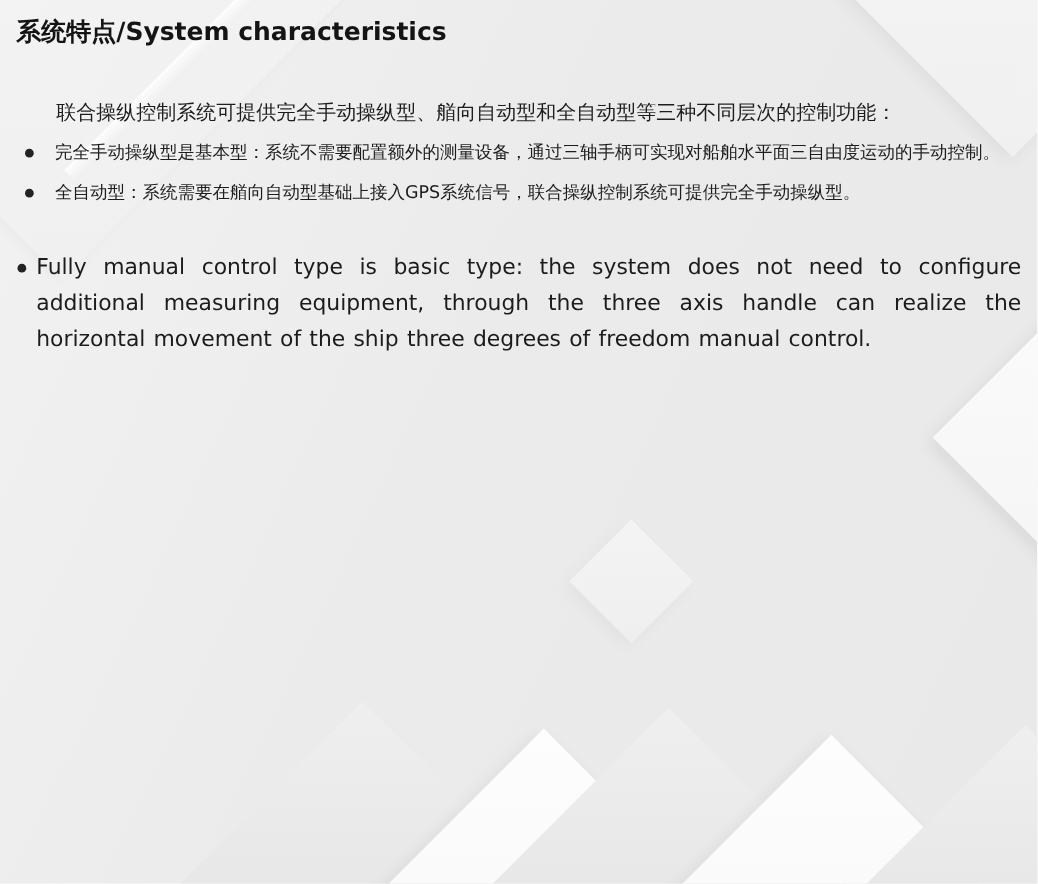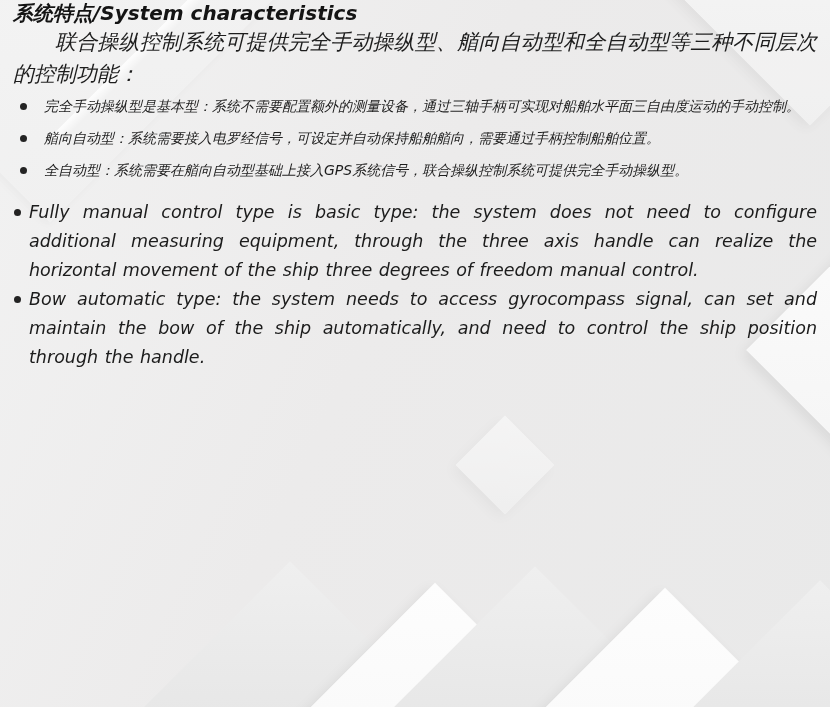--- a/index.html
+++ b/index.html
@@ -22,41 +22,41 @@
   .mid-right { left:800px; top:220px; width:260px; height:260px; }
   .small-faint { left:470px; top:430px; width:70px; height:70px; opacity:.55; }
   .bar-white { left:505px; top:559px; width:380px; height:12px; transform:rotate(-45deg); background:linear-gradient(#ffffff,#f0f0f0); opacity:.9; }
   .g1 { left:160px; top:615px; width:260px; height:260px; }
   .w1 { left:285px; top:645px; width:300px; height:300px; }
   .g2 { left:405px; top:620px; width:260px; height:260px; }
   .w2 { left:515px; top:650px; width:300px; height:300px; }
   .g3 { left:700px; top:630px; width:240px; height:240px; }
 
   
-  .content { position:absolute; inset:0; z-index:2; padding:0 13px 0 13px;font-style:italic; }
+  .content { position:absolute; inset:0; z-index:2; padding:12px 13px 0 13px; }
 
   .title { font-size:20px; line-height:26px; font-weight:bold; color:#141414; }
 
   .zh-intro {
-    font-size:21px; line-height:32px;
+    margin-top:36px; font-size:16px; line-height:32px;
     text-align:justify; text-indent:2em; color:#1d1d1d;
   }
   ul { list-style:none; }
   .zh-list li {
     position:relative; padding-left:31px;
     font-size:14px; line-height:32px; text-align:justify; color:#1d1d1d;
   }
   .dot { position:absolute; width:7px; height:7px; border-radius:50%; background:#232323; }
   .zh-list .dot { left:7px; top:13px; }
 
   .en-intro {
     margin-top:23px; font-size:17.5px; line-height:29px;
     text-align:justify; color:#1c1c1c; word-spacing:1px;
   }
-  .en-list { margin-top:12px; }
+  .en-list { margin-top:30px; }
   .en-list li {
     position:relative; padding-left:16px;
     font-size:17.5px; line-height:29px; text-align:justify; color:#1c1c1c; word-spacing:1px;
   }
   .en-list .dot { left:1px; top:11px; }
 </style>
 </head>
 <body>
 
 <div class="page">
@@ -80,34 +80,26 @@
 
     <p class="zh-intro">联合操纵控制系统可提供完全手动操纵型、艏向自动型和全自动型等三种不同层次的控制功能：</p>
 
     <ul class="zh-list">
       <li>
         <span class="dot"></span>
         <span>完全手动操纵型是基本型：系统不需要配置额外的测量设备，通过三轴手柄可实现对船舶水平面三自由度运动的手动控制。</span>
       </li>
       <li>
         <span class="dot"></span>
-        <span>艏向自动型：系统需要接入电罗经信号，可设定并自动保持船舶艏向，需要通过手柄控制船舶位置。</span>
-      </li>
-      <li>
-        <span class="dot"></span>
         <span>全自动型：系统需要在艏向自动型基础上接入GPS系统信号，联合操纵控制系统可提供完全手动操纵型。</span>
       </li>
     </ul>
 
 
     <ul class="en-list">
       <li>
         <span class="dot"></span>
         <span>Fully manual control type is basic type: the system does not need to configure additional measuring equipment, through the three axis handle can realize the horizontal movement of the ship three degrees of freedom manual control.</span>
       </li>
-      <li>
-        <span class="dot"></span>
-        <span>Bow automatic type: the system needs to access gyrocompass signal, can set and maintain the bow of the ship automatically, and need to control the ship position through the handle.</span>
-      </li>
     </ul>
 
   </div>
 </div>
 
 </body></html>

